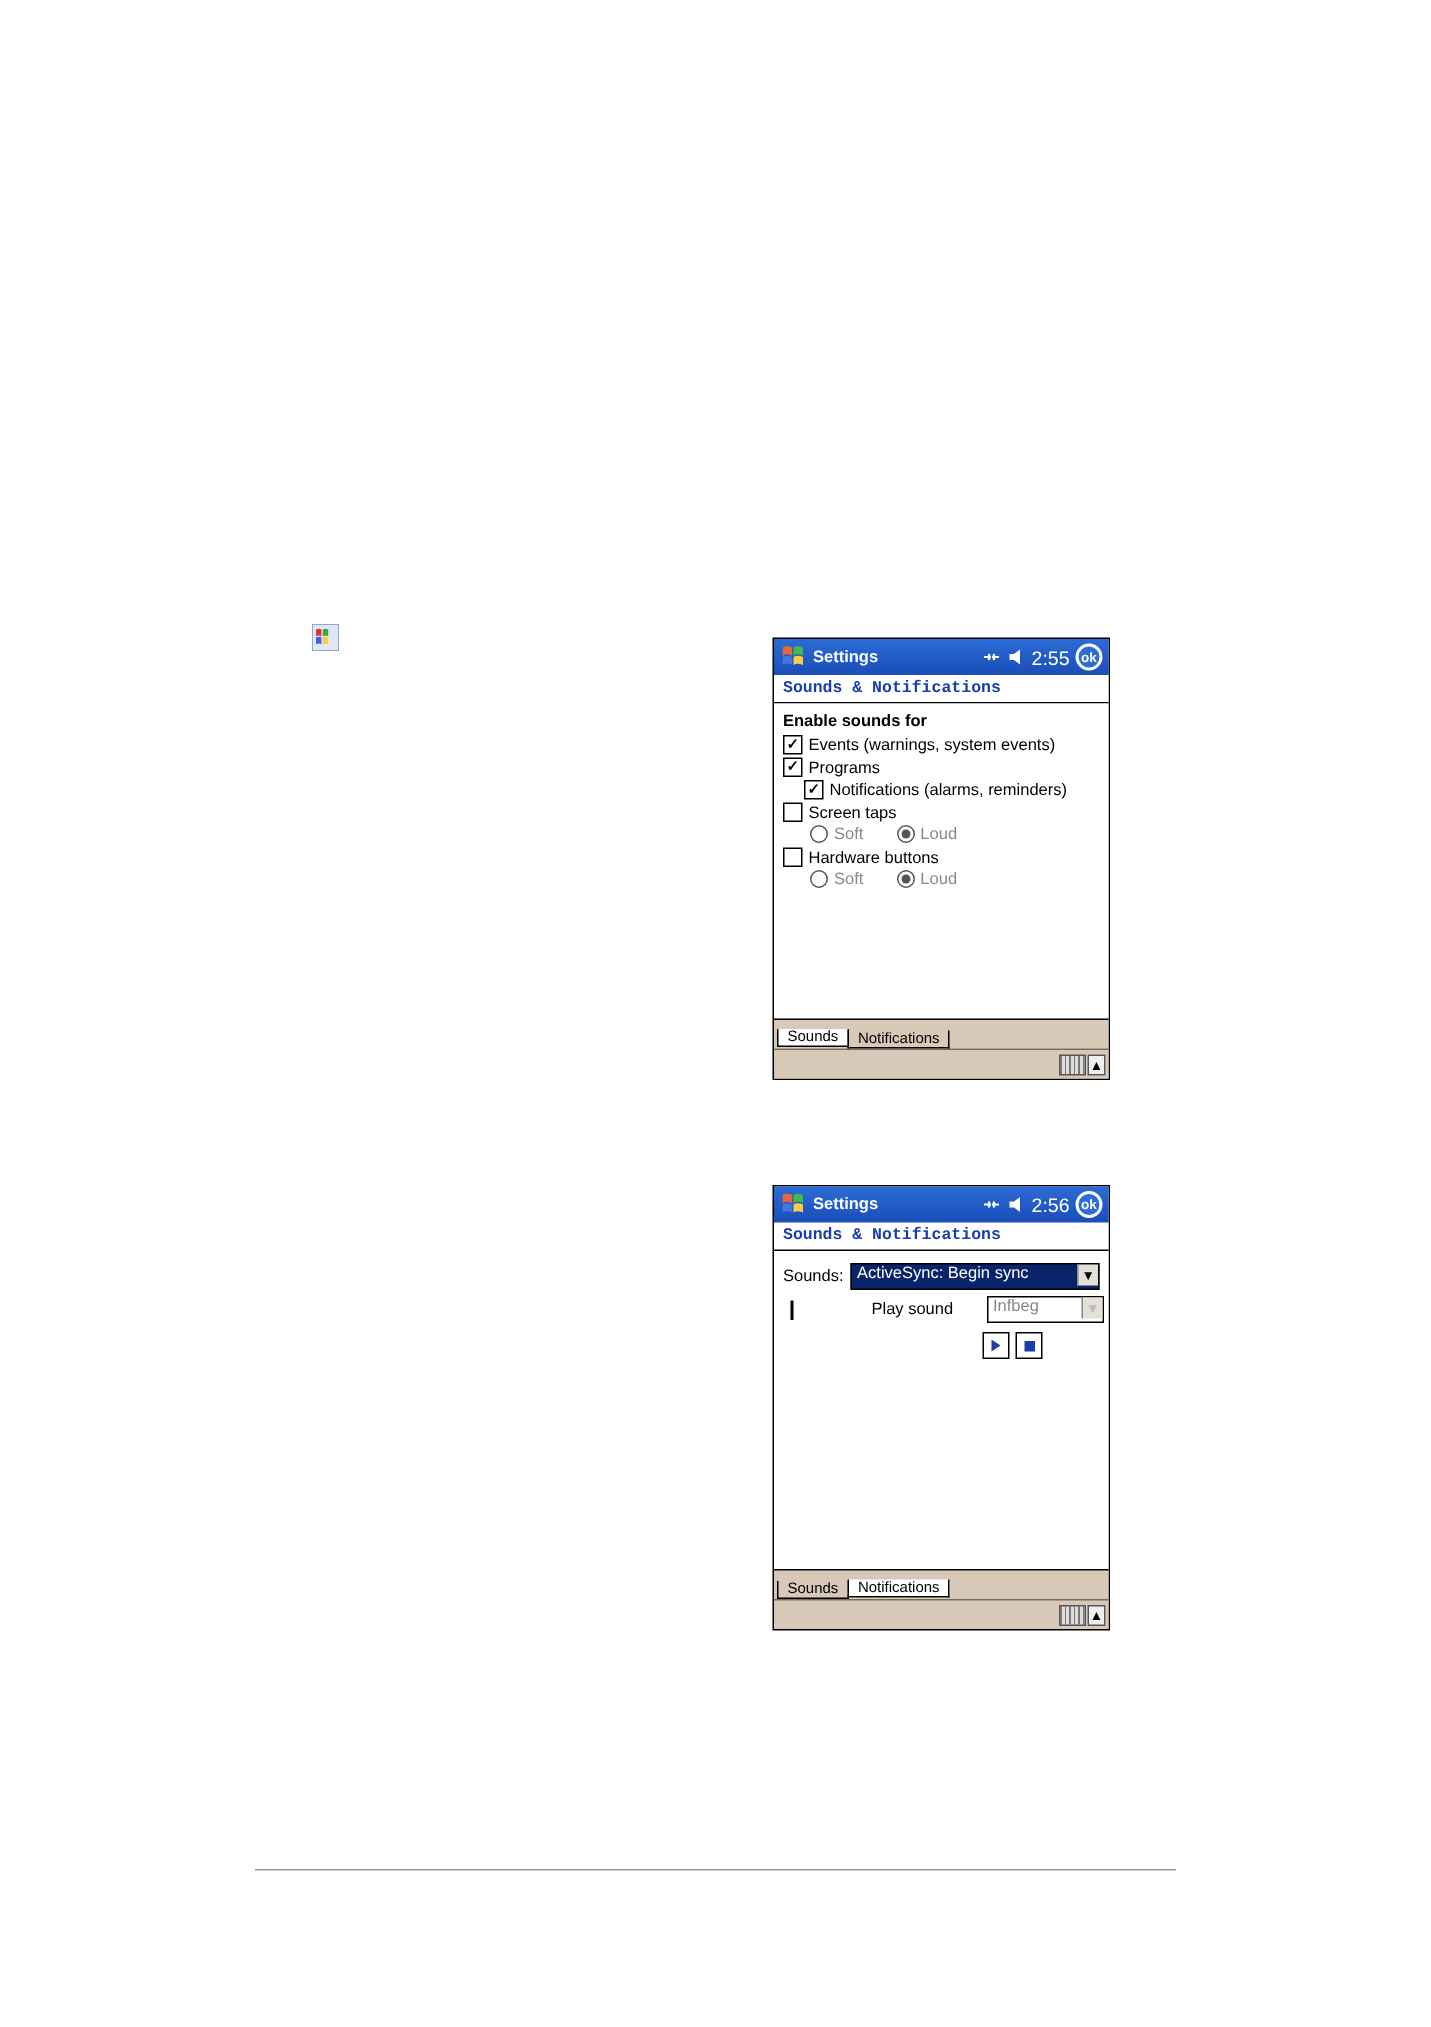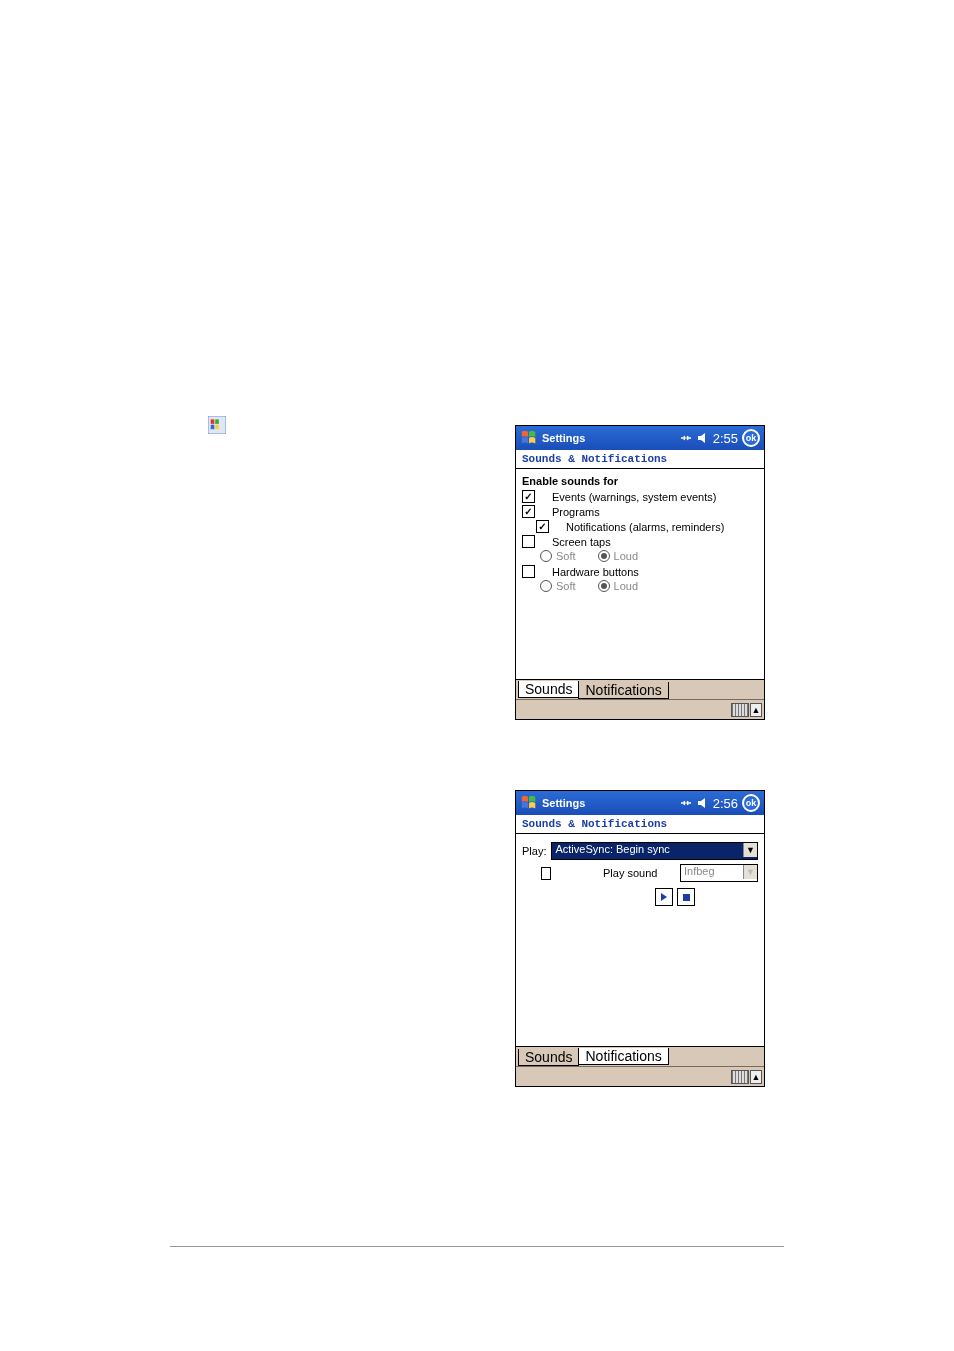--- a/index.html
+++ b/index.html
@@ -28,21 +28,21 @@
     position: absolute;
     left: 208px;
     top: 416px;
     width: 20px;
     height: 20px;
   }
   
   .device {
     position: absolute;
     left: 515px;
-    width: 250px;
+    width: 225px;
     border: 1px solid #000;
     font-size: 11px;
   }
   .device.one { top: 425px; }
   .device.two { top: 790px; }
   .titlebar {
     height: 24px;
     background: linear-gradient(#2b6cd6, #1a4db8);
     color: #fff;
     display: flex;
@@ -69,21 +69,21 @@
     background: #fff;
     font-family: Liberation Mono, monospace;
   }
   .content {
     background: #fff;
     padding: 6px;
     min-height: 210px;
   }
   .content.tall { min-height: 212px; }
   .group-title { font-weight: bold; margin-bottom: 3px; }
-  .row { display: flex; align-items: center; gap: 17px; margin: 2px 0; }
+  .row { display: flex; align-items: center; gap: 4px; margin: 2px 0; }
   .row.indent1 { margin-left: 14px; }
   .checkbox {
     width: 13px; height: 13px; border: 1px solid #000; background: #fff; display: inline-flex;
     align-items: center; justify-content: center; font-size: 10px; line-height: 1;
   }
   .checkbox.checked::after { content: "✓"; font-weight: bold; }
   .radio {
     width: 12px; height: 12px; border: 1px solid #555; border-radius: 50%; background: #fff;
     display: inline-flex; align-items: center; justify-content: center;
   }
@@ -101,21 +101,21 @@
     border-top: 1px solid #000;
     height: 20px;
     padding-left: 2px;
   }
   .tab {
     padding: 0 6px;
     background: #d8c8b8;
     border: 1px solid #000;
     border-top: none;
     margin-right: -1px;
-    font-size: 14px;
+    font-size: 10px;
     position: relative;
     top: 0;
   }
   .tab.active { background: #fff; top: -1px; }
   .sip-bar {
     height: 20px;
     background: #d8c8b8;
     border-top: 1px solid #7a6a5a;
     display: flex;
     align-items: center;
@@ -287,21 +287,21 @@
         </span>
         <span>2:56</span>
       </span>
       <span class="ok-badge">ok</span>
     </div>
 
     <div class="sub-header">Sounds &amp; Notifications</div>
 
     <div class="content tall">
       <div class="field-row">
-        <span class="field-label">Play:</span>
+        <span class="field-label">Sounds:</span>
         <div class="combo sel">
           <span>ActiveSync: Begin sync</span>
           <span class="caret">▼</span>
         </div>
       </div>
       <div class="field-row" style="margin-top:4px;">
         <span style="width:18px;"></span>
         <span class="checkbox"></span>
         <span style="flex:0 0 72px;margin-left:47px;">Play sound</span>
         <div class="combo disabled" style="flex:0 0 78px;">

